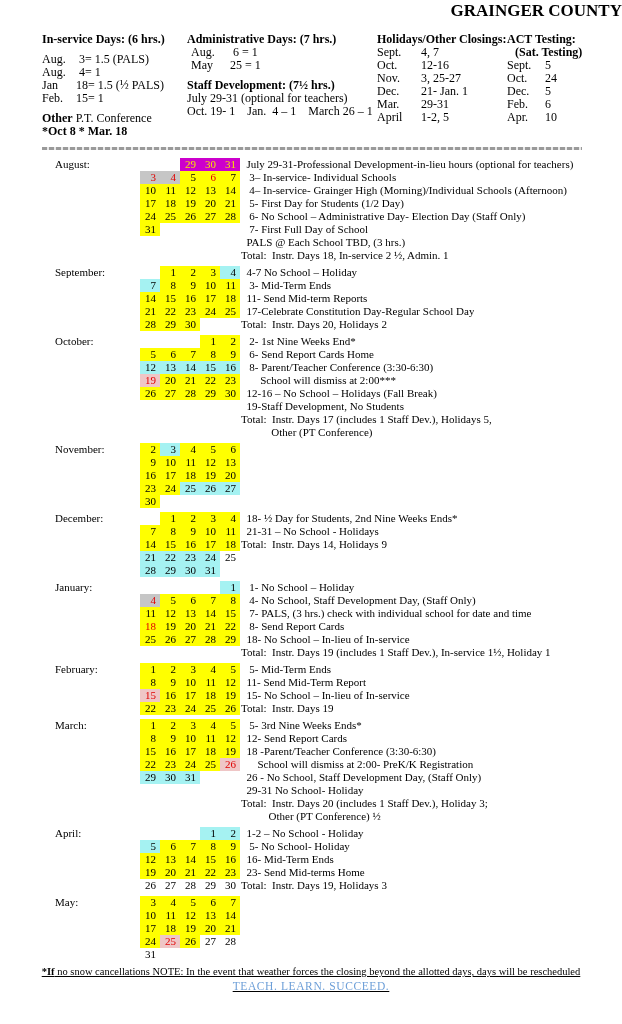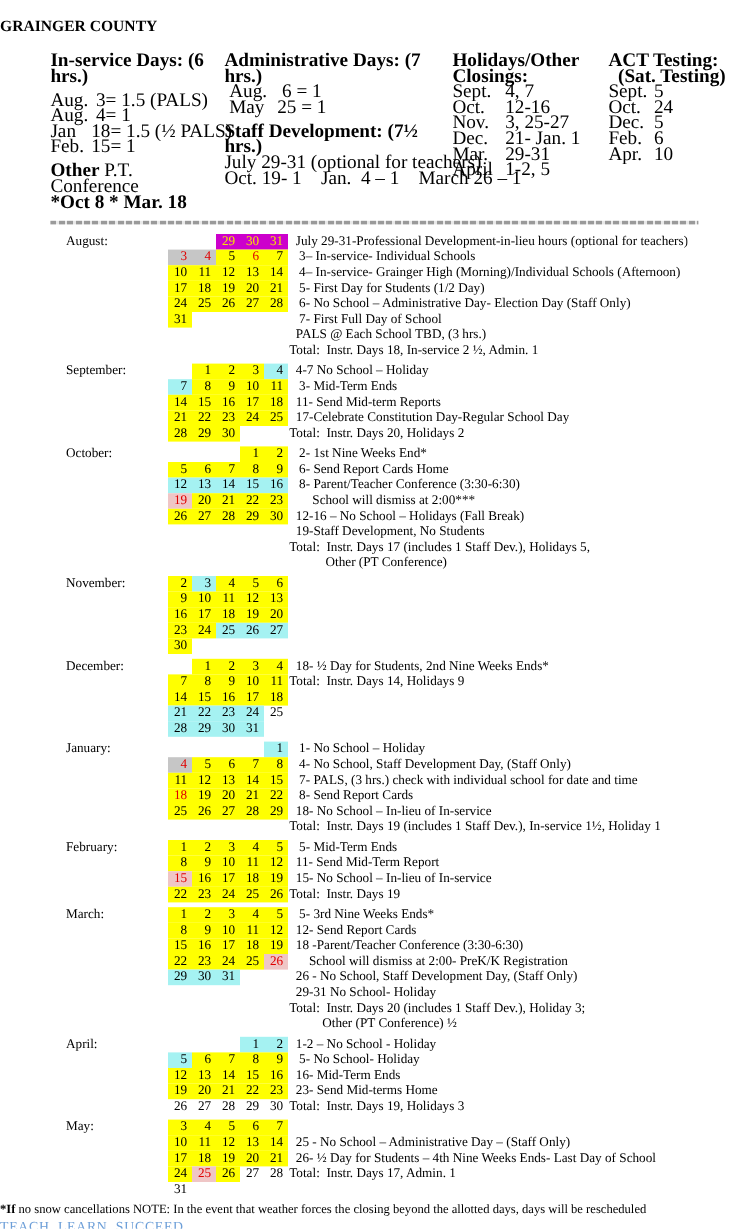--- a/index.html
+++ b/index.html
@@ -1,19 +1,19 @@
 <!DOCTYPE html>
 <html style="--c-instr: #FFFF00; --c-holiday: #A5F2F2; --c-pd: #CC00CC; --c-gray: #C6C6C6; --c-pink: #EFC6C6; --c-red: #E00000; --c-ylw-text: #F5E400; --c-motto: #6D9FD8;"><head>
 <meta charset="utf-8">
 <style>
   html,body{margin:0;padding:0;background:#fff;}
   body{width:622px;height:1024px;overflow:hidden;font-family:"Liberation Serif",serif;color:#000;}
-  .title{text-align:left;font-weight:bold;font-size:13px;line-height:21px;padding-top:11px;}
+  .title{text-align:right;font-weight:bold;font-size:17px;line-height:21px;}
   
-  .inforow{display:flex;margin:12px 0 0 42px;font-size:16px;line-height:13px;}
+  .inforow{display:flex;margin:12px 0 0 42px;font-size:12px;line-height:13px;}
   .c1{width:145px}.c2{width:190px}.c3{width:130px}.c4{width:100px}
   .h{font-weight:bold}
   .gap{height:7px}
   .pair{display:flex;white-space:pre}
   .pair .lb{width:34px;flex:none}
   .c2 .pair .lb{width:36px;padding-left:4px}
   .c3 .pair .lb{width:44px}
   .c4 .pair .lb{width:38px}
   .sub{padding-left:8px}
   
@@ -29,21 +29,21 @@
   .bg-c{background:var(--c-holiday)}
   .bg-m{background:var(--c-pd)}
   .bg-g{background:var(--c-gray)}
   .bg-p{background:var(--c-pink)}
   .fg-r{color:var(--c-red)}
   .fg-y{color:var(--c-ylw-text)}
   .notes{white-space:pre;overflow:hidden}
   .nline{height:13px}
   .nline.b{font-weight:normal}
   
-  .footer{margin-top:0;text-align:left;font-size:10.5px;line-height:14px;}
+  .footer{margin-top:0;text-align:center;font-size:10.5px;line-height:14px;text-decoration:underline;}
   .motto{font-size:11.5px;letter-spacing:.6px;color:var(--c-motto);}
 </style>
 </head>
 <body>
 
 <div class="title">
   <div>GRAINGER COUNTY</div>
 </div>
 
 <div class="inforow">
@@ -300,21 +300,21 @@
           <div class="cell">25</div>
         </div>
         <div class="grow">
           <div class="cell bg-c">28</div>
           <div class="cell bg-c">29</div>
           <div class="cell bg-c">30</div>
           <div class="cell bg-c">31</div>
           <div class="cell"></div>
         </div>
       </div>
-      <div class="notes"><div class="nline">  18- ½ Day for Students, 2nd Nine Weeks Ends*</div><div class="nline">Total:  Instr. Days 14, Holidays 9</div></div>
+      <div class="notes"><div class="nline">  18- ½ Day for Students, 2nd Nine Weeks Ends*</div><div class="nline">  21-31 – No School - Holidays</div><div class="nline">Total:  Instr. Days 14, Holidays 9</div></div>
     </div>
     <div class="month">
       <div class="mname">January:</div>
       <div class="grid">
         <div class="grow">
           <div class="cell"></div>
           <div class="cell"></div>
           <div class="cell"></div>
           <div class="cell"></div>
           <div class="cell bg-c">1</div>
@@ -498,20 +498,19 @@
           <div class="cell">28</div>
         </div>
         <div class="grow">
           <div class="cell">31</div>
           <div class="cell"></div>
           <div class="cell"></div>
           <div class="cell"></div>
           <div class="cell"></div>
         </div>
       </div>
-      <div class="notes"><div class="nline"></div><div class="nline">  25 - No School – Administrative Day – (Staff Only)</div><div class="nline">  26- ½ Day for Students – 4th Nine Weeks Ends- Last Day of School</div><div class="nline">Total:  Instr. Days 17, Admin. 1</div></div>
     </div>
   </div>
 
 <div class="footer">
   <div><span class="h">*If</span><span> no snow cancellations NOTE: In the event that weather forces the closing beyond the allotted days, days will be rescheduled</span></div>
   <div class="motto">TEACH. LEARN. SUCCEED.</div>
 </div>
 
 </body></html>

